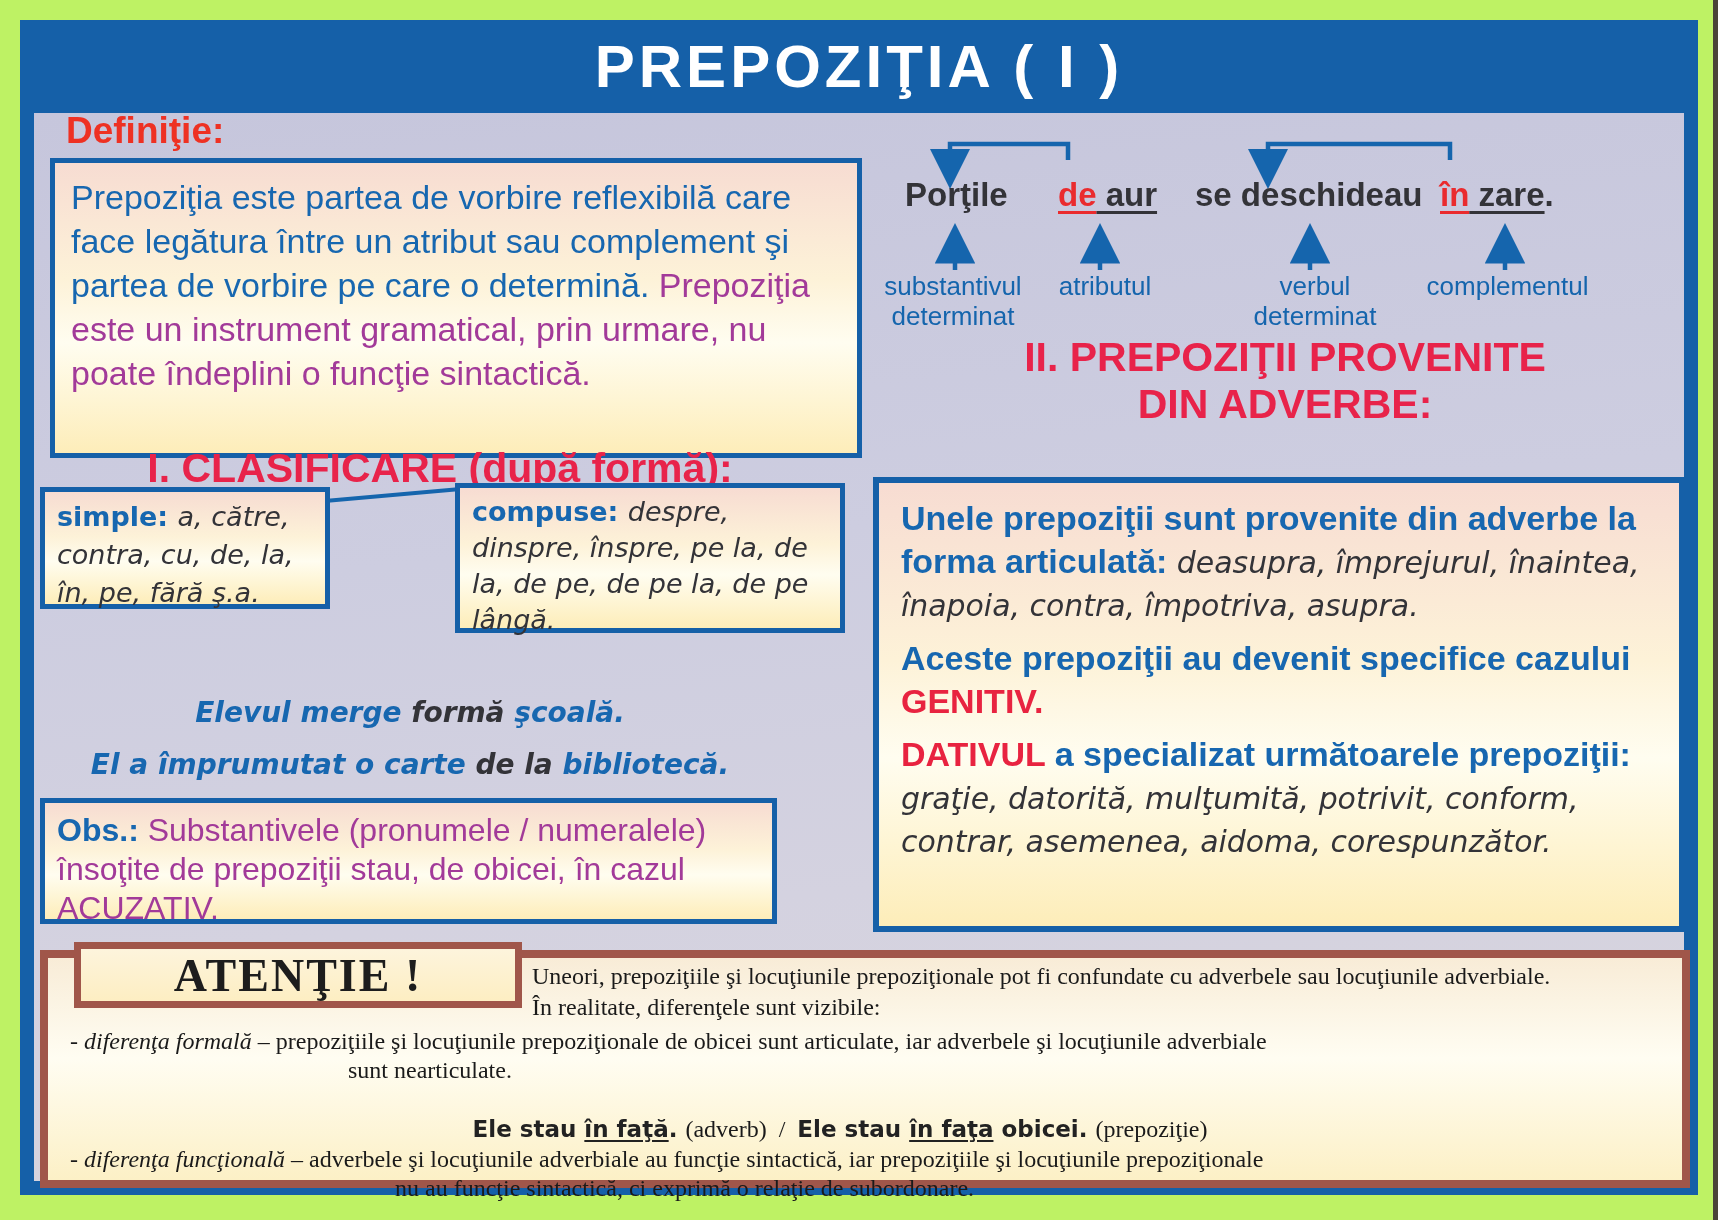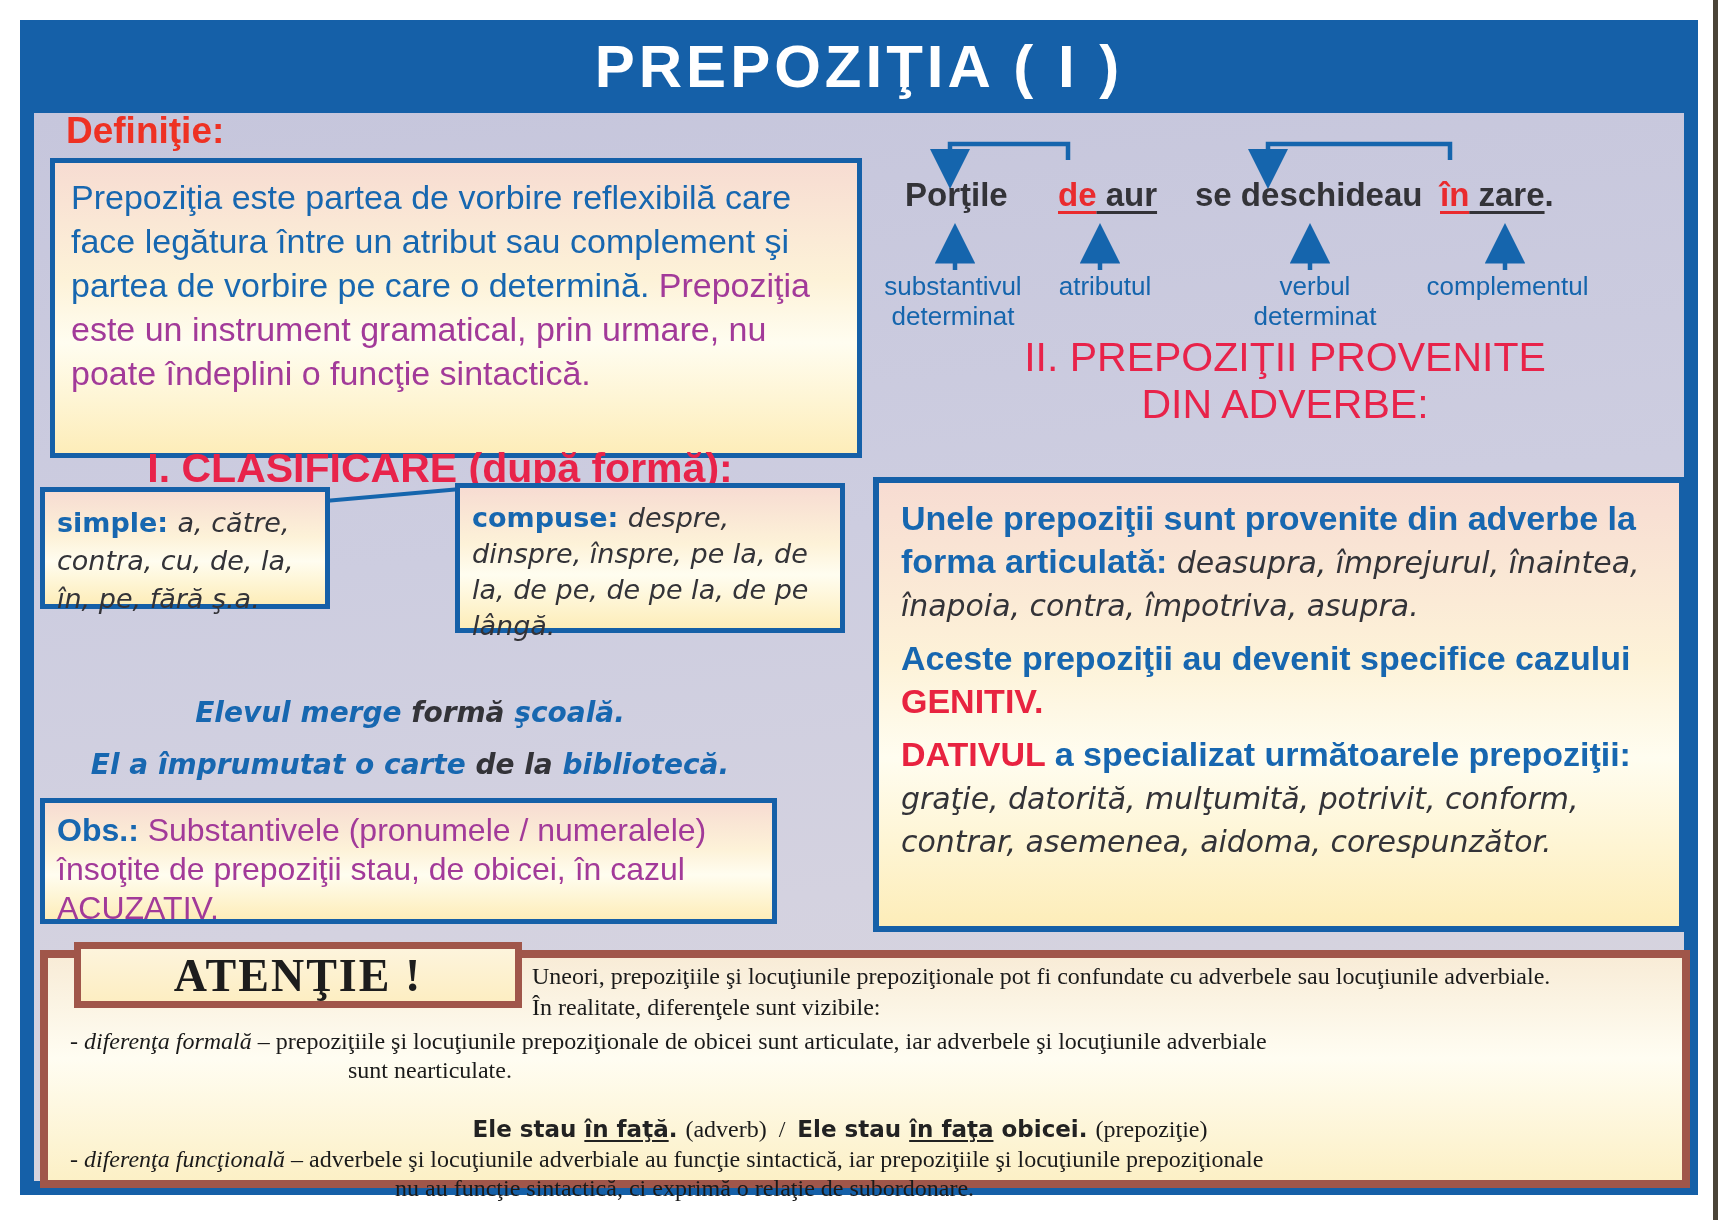--- a/index.html
+++ b/index.html
@@ -1,16 +1,16 @@
 <!DOCTYPE html>
 <html><head>
 <meta charset="utf-8">
 <style>
   html,body{margin:0;padding:0;background:#888;}
-  #poster{position:relative;width:1718px;height:1220px;background:#ffffff;
+  #poster{position:relative;width:1718px;height:1220px;background:#bef264;
           font-family:"Liberation Sans",sans-serif;overflow:hidden;margin:0 auto;}
   .abs{position:absolute;box-sizing:border-box;}
 
   
   .title-band{left:20px;top:20px;width:1678px;height:93px;background:#1560a8;
               display:flex;align-items:center;justify-content:center;}
   .title-text{color:#ffffff;font-size:60px;font-weight:700;letter-spacing:4px;}
 
   
   .content-frame{left:20px;top:113px;width:1678px;height:1082px;
@@ -21,39 +21,39 @@
   .panel{border:5px solid #1560a8;
       background:linear-gradient(180deg,#f7dcd2 0%,#fdf2d8 40%,#fffdf0 62%,#fdedb9 100%);}
 
   .def-heading{left:66px;top:110px;font-size:37px;font-weight:700;color:#ee3123;}
   .def-box{left:50px;top:158px;width:812px;height:300px;padding:12px 16px;}
   .def-box p{margin:0;font-size:34px;line-height:44px;}
 
   .clas-heading{left:60px;top:445px;width:760px;text-align:center;
       font-size:41px;font-weight:700;color:#e8234a;}
 
-  .mini-box{padding:12px 12px;font-size:27px;line-height:38px;
+  .mini-box{padding:6px 12px;font-size:27px;line-height:38px;
       font-family:"DejaVu Sans",sans-serif;color:#333;}
   .simple-box{left:40px;top:487px;width:290px;height:122px;}
   .compuse-box{left:455px;top:483px;width:390px;height:150px;line-height:36px;}
 
   .example{left:60px;width:700px;text-align:center;
       font-family:"DejaVu Sans",sans-serif;font-style:italic;font-weight:700;font-size:28px;}
   .ex1{top:696px;} .ex2{top:748px;}
 
   .obs-box{left:40px;top:798px;width:737px;height:126px;padding:8px 12px;
       font-size:32px;line-height:39px;}
 
   
   .dg-word{top:176px;font-size:33px;font-weight:700;color:#2b2b2e;white-space:pre;}
   .dg-label{top:272px;font-size:26px;line-height:1.15;color:#1565ad;
       text-align:center;font-weight:500;}
 
   .sec2-heading{left:880px;top:334px;width:810px;text-align:center;
-      font-size:41px;font-weight:400;color:#e8234a;line-height:1.15;}
+      font-size:41px;font-weight:700;color:#e8234a;line-height:1.15;}
 
   .adv-box{left:873px;top:477px;width:812px;height:455px;border-width:6px;padding:14px 22px;}
   .adv-box p{margin:0 0 10px 0;font-size:34px;line-height:1.27;}
 
   
   .att-box{left:40px;top:950px;width:1650px;height:238px;border:8px solid #a0564a;
       background:linear-gradient(180deg,#f8ecd7 0%,#fffdf2 45%,#fcf0c6 100%);}
   .att-header{left:74px;top:942px;width:448px;height:66px;border:7px solid #a0564a;
       background:linear-gradient(180deg,#fdf4dc,#fdeec2);display:flex;align-items:center;
       justify-content:center;font-family:"Liberation Serif",serif;font-weight:700;

